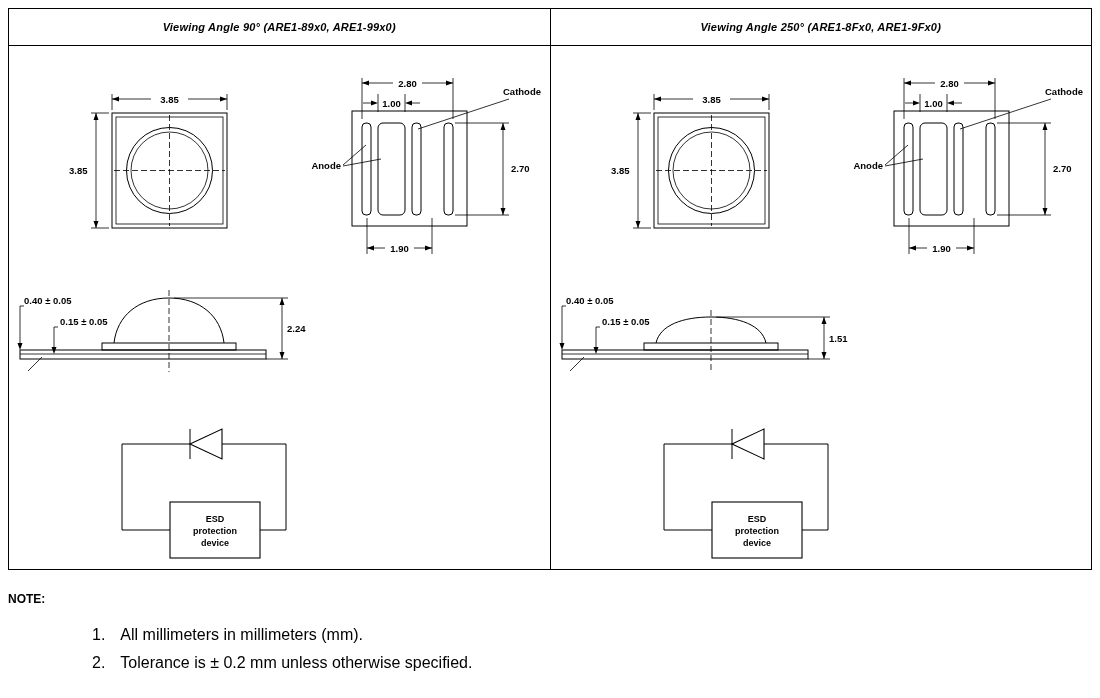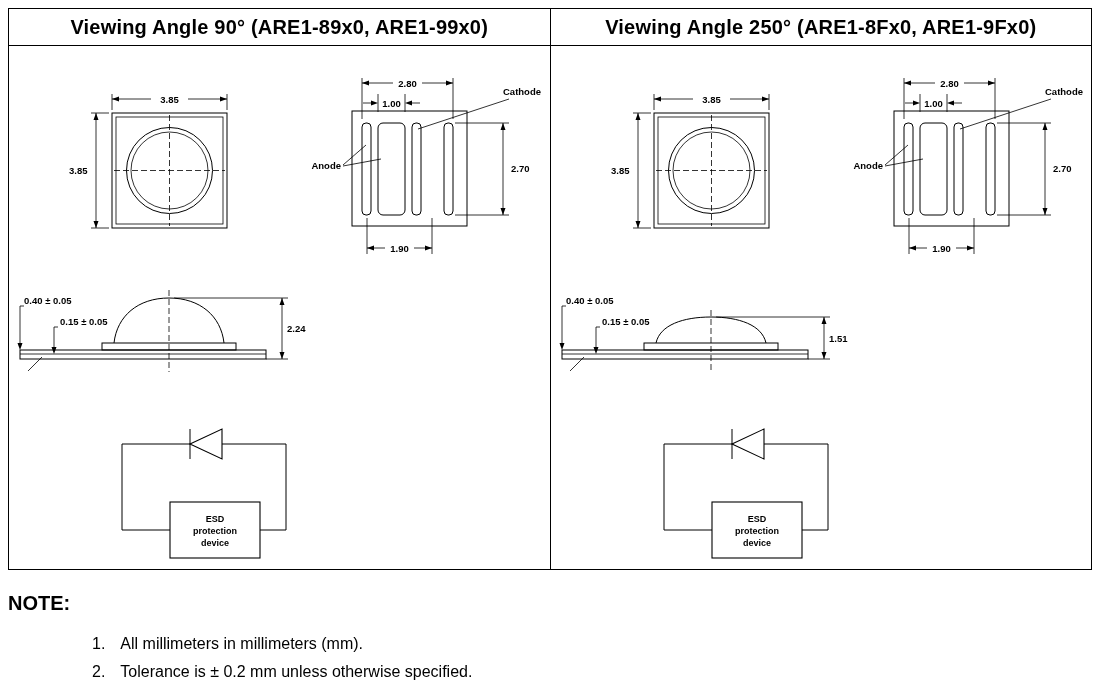--- a/index.html
+++ b/index.html
@@ -15,21 +15,21 @@
   .spec-table {
     position:absolute; left:8px; top:8px;
     width:1084px; height:562px;
     border:1.5px solid #000;
     display:flex; flex-direction:column;
     background:#fff;
   }
   .header-row { display:flex; height:37px; border-bottom:1.5px solid #000; }
   .header-cell {
     flex:1; display:flex; align-items:center; justify-content:center;
-    font-weight:bold; font-size:20px; letter-spacing:0.2px;
+    font-weight:bold; font-size:11px; letter-spacing:0.2px;font-style:italic;
   }
   .header-cell.first { border-right:1.5px solid #000; }
   .body-row { flex:1; display:flex; }
   .panel { flex:1; position:relative; }
   .panel.first { border-right:1.5px solid #000; }
 
   svg { position:absolute; overflow:visible; }
   .fig-top     { left:58px;  top:22px; }
   .fig-bottom  { left:288px; top:10px; }
   .fig-side    { left:5px;   top:212px; }
@@ -39,21 +39,21 @@
     font-family:"Liberation Sans", sans-serif;
     font-weight:bold; font-size:9.5px; fill:#000;
   }
   .ln   { stroke:#000; stroke-width:1; fill:none; }
   .thin { stroke:#000; stroke-width:0.8; fill:none; }
   .dash { stroke:#000; stroke-width:0.8; fill:none; stroke-dasharray:6 3; }
   .ah   { fill:#000; stroke:none; }
   .wfill{ fill:#fff; stroke:#000; stroke-width:1.1; }
 
   .note { position:absolute; left:8px; top:592px; }
-  .note-title { font-weight:bold; font-size:20px; }
+  .note-title { font-weight:bold; font-size:12px; }
   .note-item  { display:flex; font-size:16px; margin-left:84px; gap:15px; }
   .note-item.i1 { margin-top:20px; }
   .note-item.i2 { margin-top:10px; }
 </style>
 </head>
 <body>
 
 <div class="sheet">
 
   <div class="spec-table">

